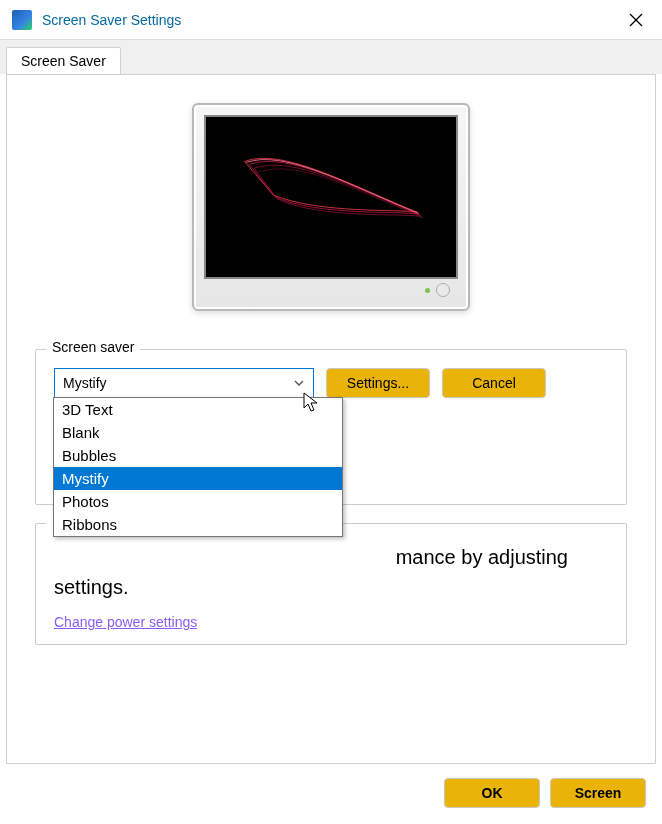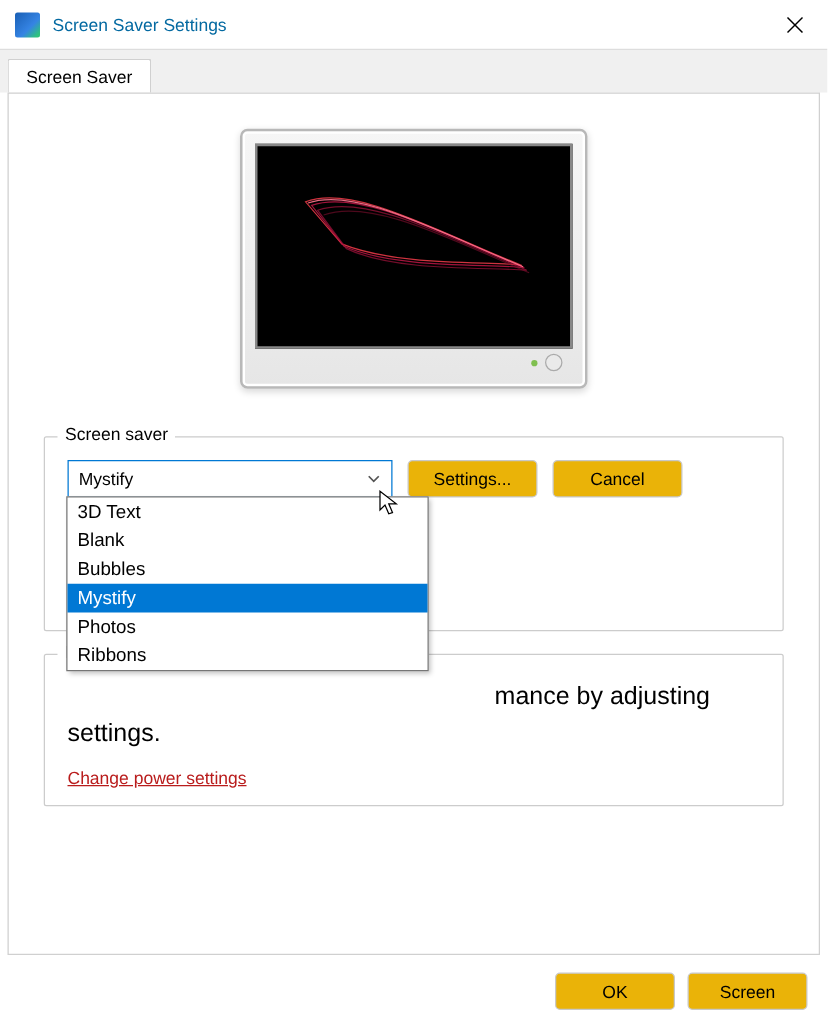--- a/index.html
+++ b/index.html
@@ -177,34 +177,34 @@
   }
 
   .power-group {
     border: 1px solid #ccc;
     padding: 18px 18px 14px 18px;
     position: relative;
     border-radius: 2px;
   }
   .power-text { font-size: 20px; line-height: 1.5; }
   .link {
-    color: #b91c1c;
+    color: #8b5cf6;
     text-decoration: underline;
     margin-top: 12px;
     display: inline-block;
     font-size: 14px;
   }
 
   .dialog-buttons {
     display: flex;
     justify-content: flex-end;
     gap: 10px;
     padding: 14px 16px 0 0;
   }
-  .dialog-buttons .btn { min-width: 96px; }
+  .dialog-buttons .btn { min-width: 96px; font-weight: bold; }
 
   .cursor {
     position: absolute;
     top: 42px;
     left: 266px;
     z-index: 60;
     pointer-events: none;
   }
   .cursor svg { width: 20px; height: 22px; }
 </style>

